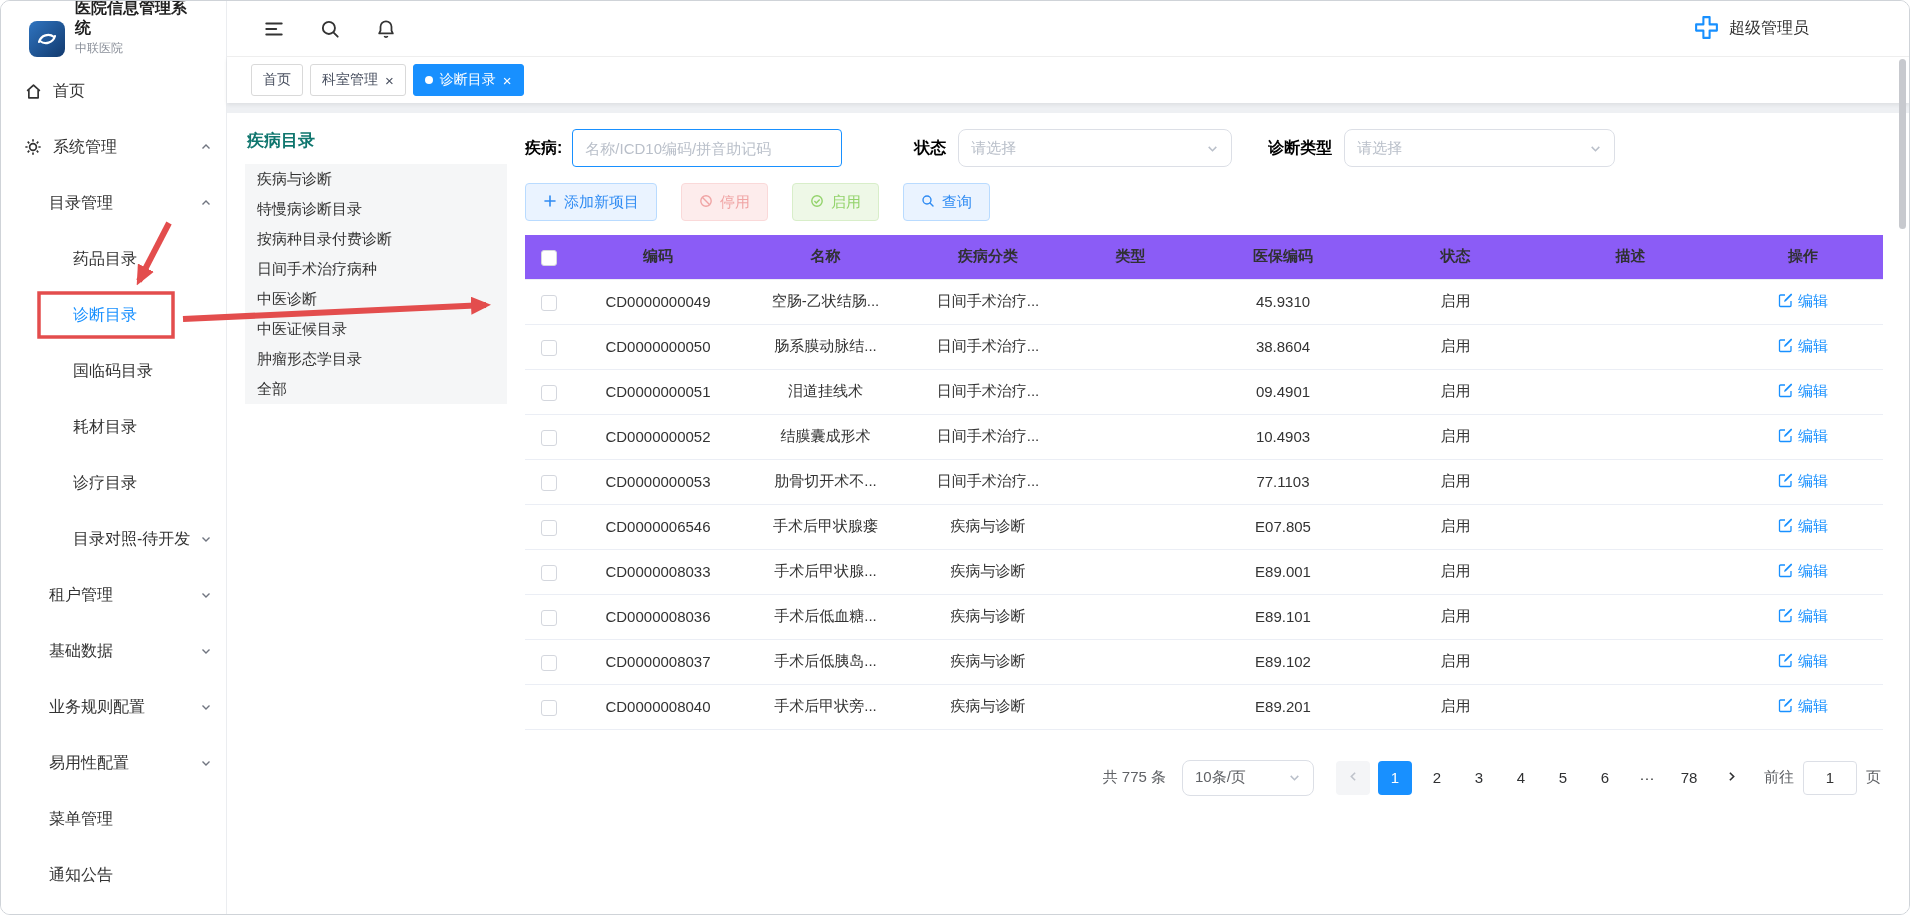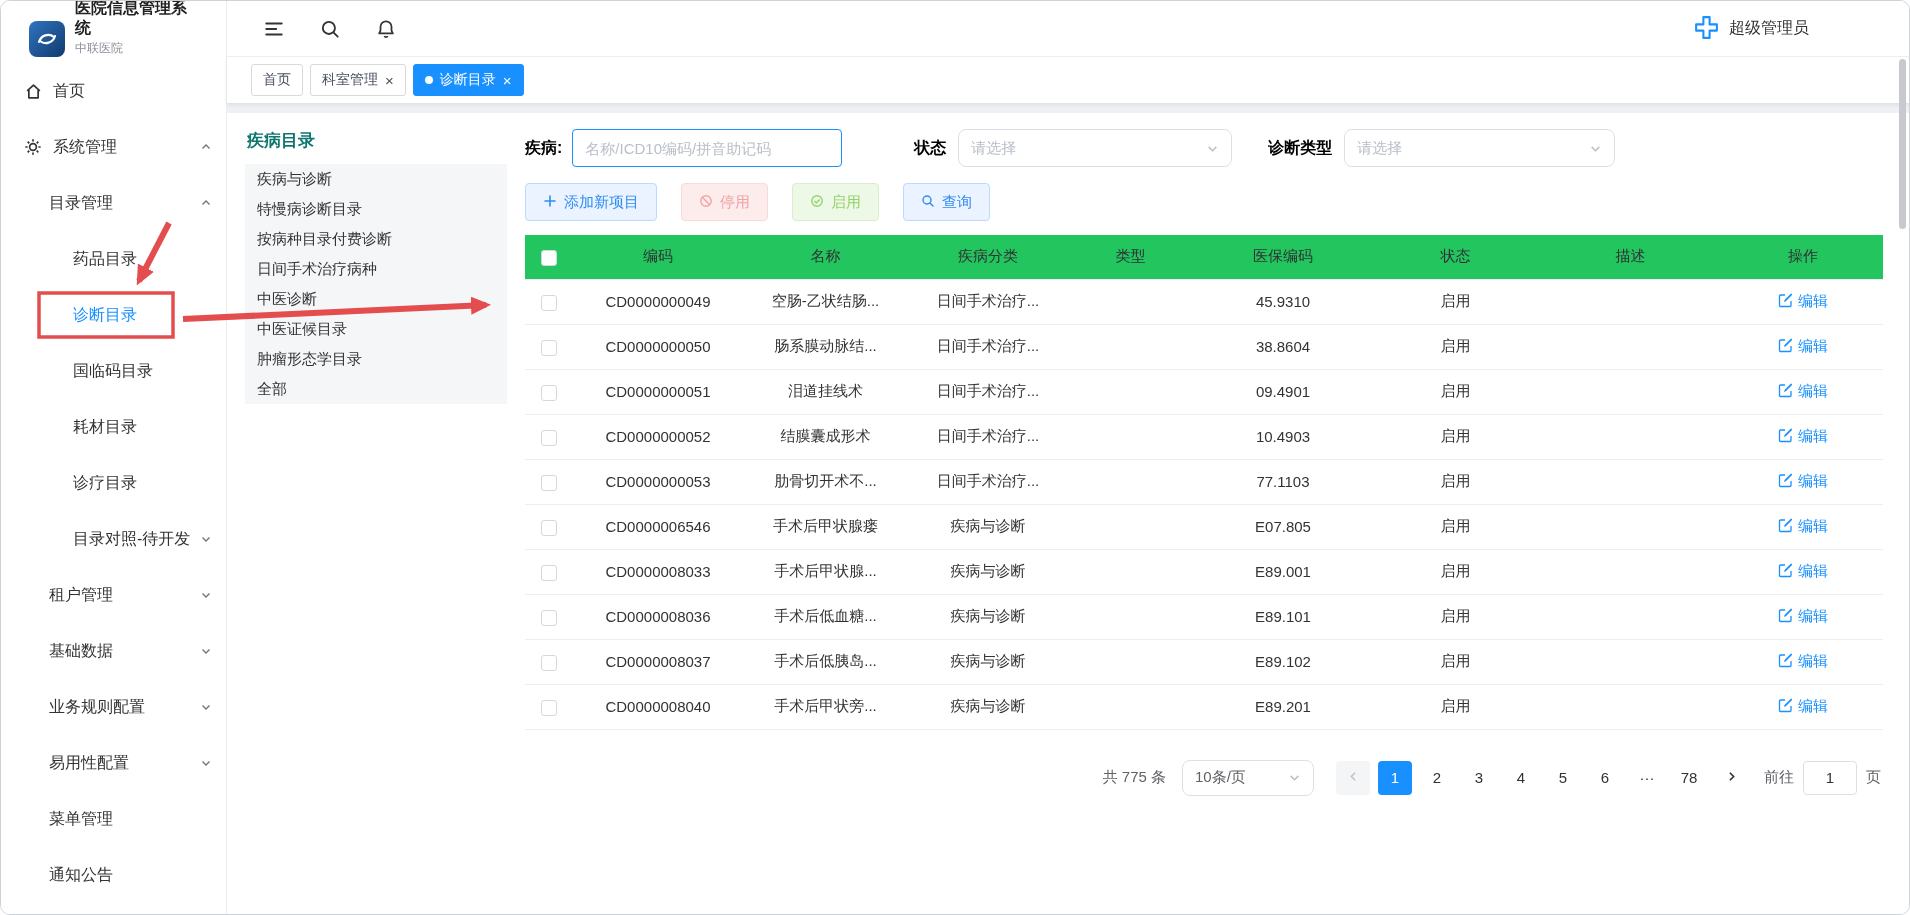--- a/index.html
+++ b/index.html
@@ -57,21 +57,21 @@
   .gap1{margin-left:72px}
   .gap2{margin-left:36px}
 
   .toolbar-row{display:flex;align-items:center;gap:24px;margin-bottom:14px}
   .btn{height:38px;display:inline-flex;align-items:center;gap:7px;padding:0 17px;border-radius:4px;font-size:15px;cursor:pointer;border:1px solid transparent;white-space:nowrap}
   .btn-add,.btn-query{background:#eaf3ff;border-color:#b9dbff;color:#2f8bf3}
   .btn-disable{background:#fdecec;border-color:#fad9d9;color:#f0a4a4;cursor:not-allowed}
   .btn-enable{background:#eef8e7;border-color:#d8eec9;color:#93d36b;cursor:not-allowed}
 
   table{width:100%;border-collapse:collapse;table-layout:fixed}
-  thead th{background:#22c55e;height:44px;font-weight:400;font-size:15px;color:#303133;text-align:center;border-bottom:1px solid #ebeef5}
+  thead th{background:#8b5cf6;height:44px;font-weight:700;font-size:15px;color:#303133;text-align:center;border-bottom:1px solid #ebeef5}
   tbody td{height:45px;text-align:center;font-size:15px;color:#333;border-bottom:1px solid #ebeef5;background:#fff;overflow:hidden;white-space:nowrap;text-overflow:ellipsis}
   .checkbox{width:16px;height:16px;border:1px solid #d4d7de;border-radius:3px;background:#fff;display:inline-block;cursor:pointer;vertical-align:middle}
   .edit-link{color:#1890ff;display:inline-flex;align-items:center;gap:5px;cursor:pointer;font-size:15px}
 
   .pager-row{display:flex;align-items:center;justify-content:flex-end;margin-top:30px;color:#606266;font-size:15px}
   .total{margin-right:16px;color:#606266}
   .size-sel{width:132px;height:36px;color:#606266;margin-right:18px}
   .pg-btn{min-width:34px;height:34px;display:inline-flex;align-items:center;justify-content:center;margin:0 4px;border-radius:4px;cursor:pointer;color:#303133;font-size:15px;background:transparent}
   .pg-prev{background:#f4f5f7;color:#bfc3cb;cursor:not-allowed}
   .pg-btn.active{background:#1890ff;color:#fff}

